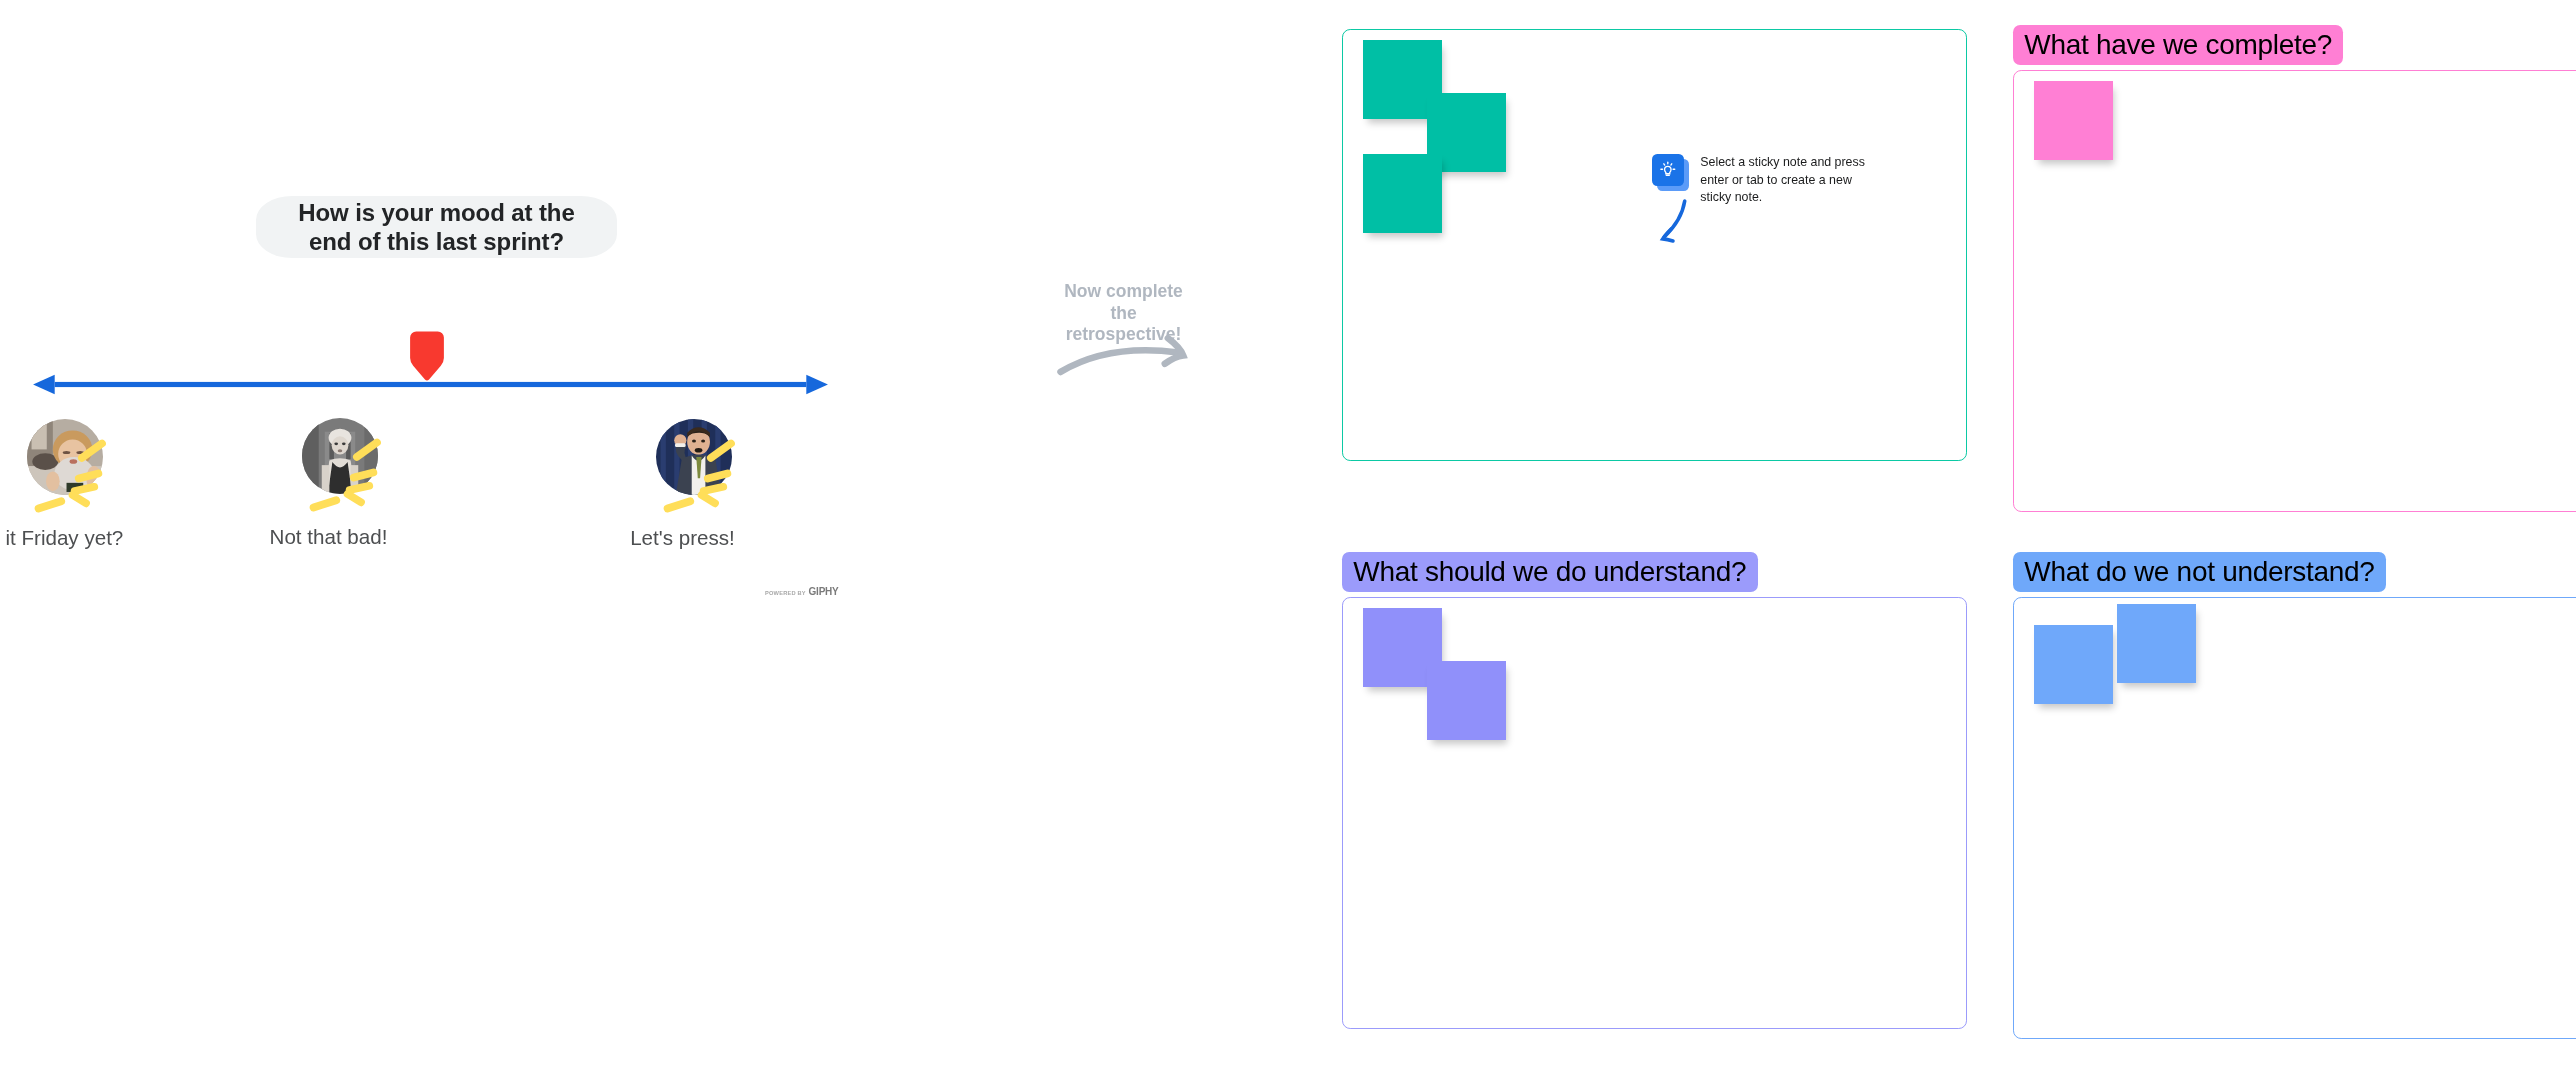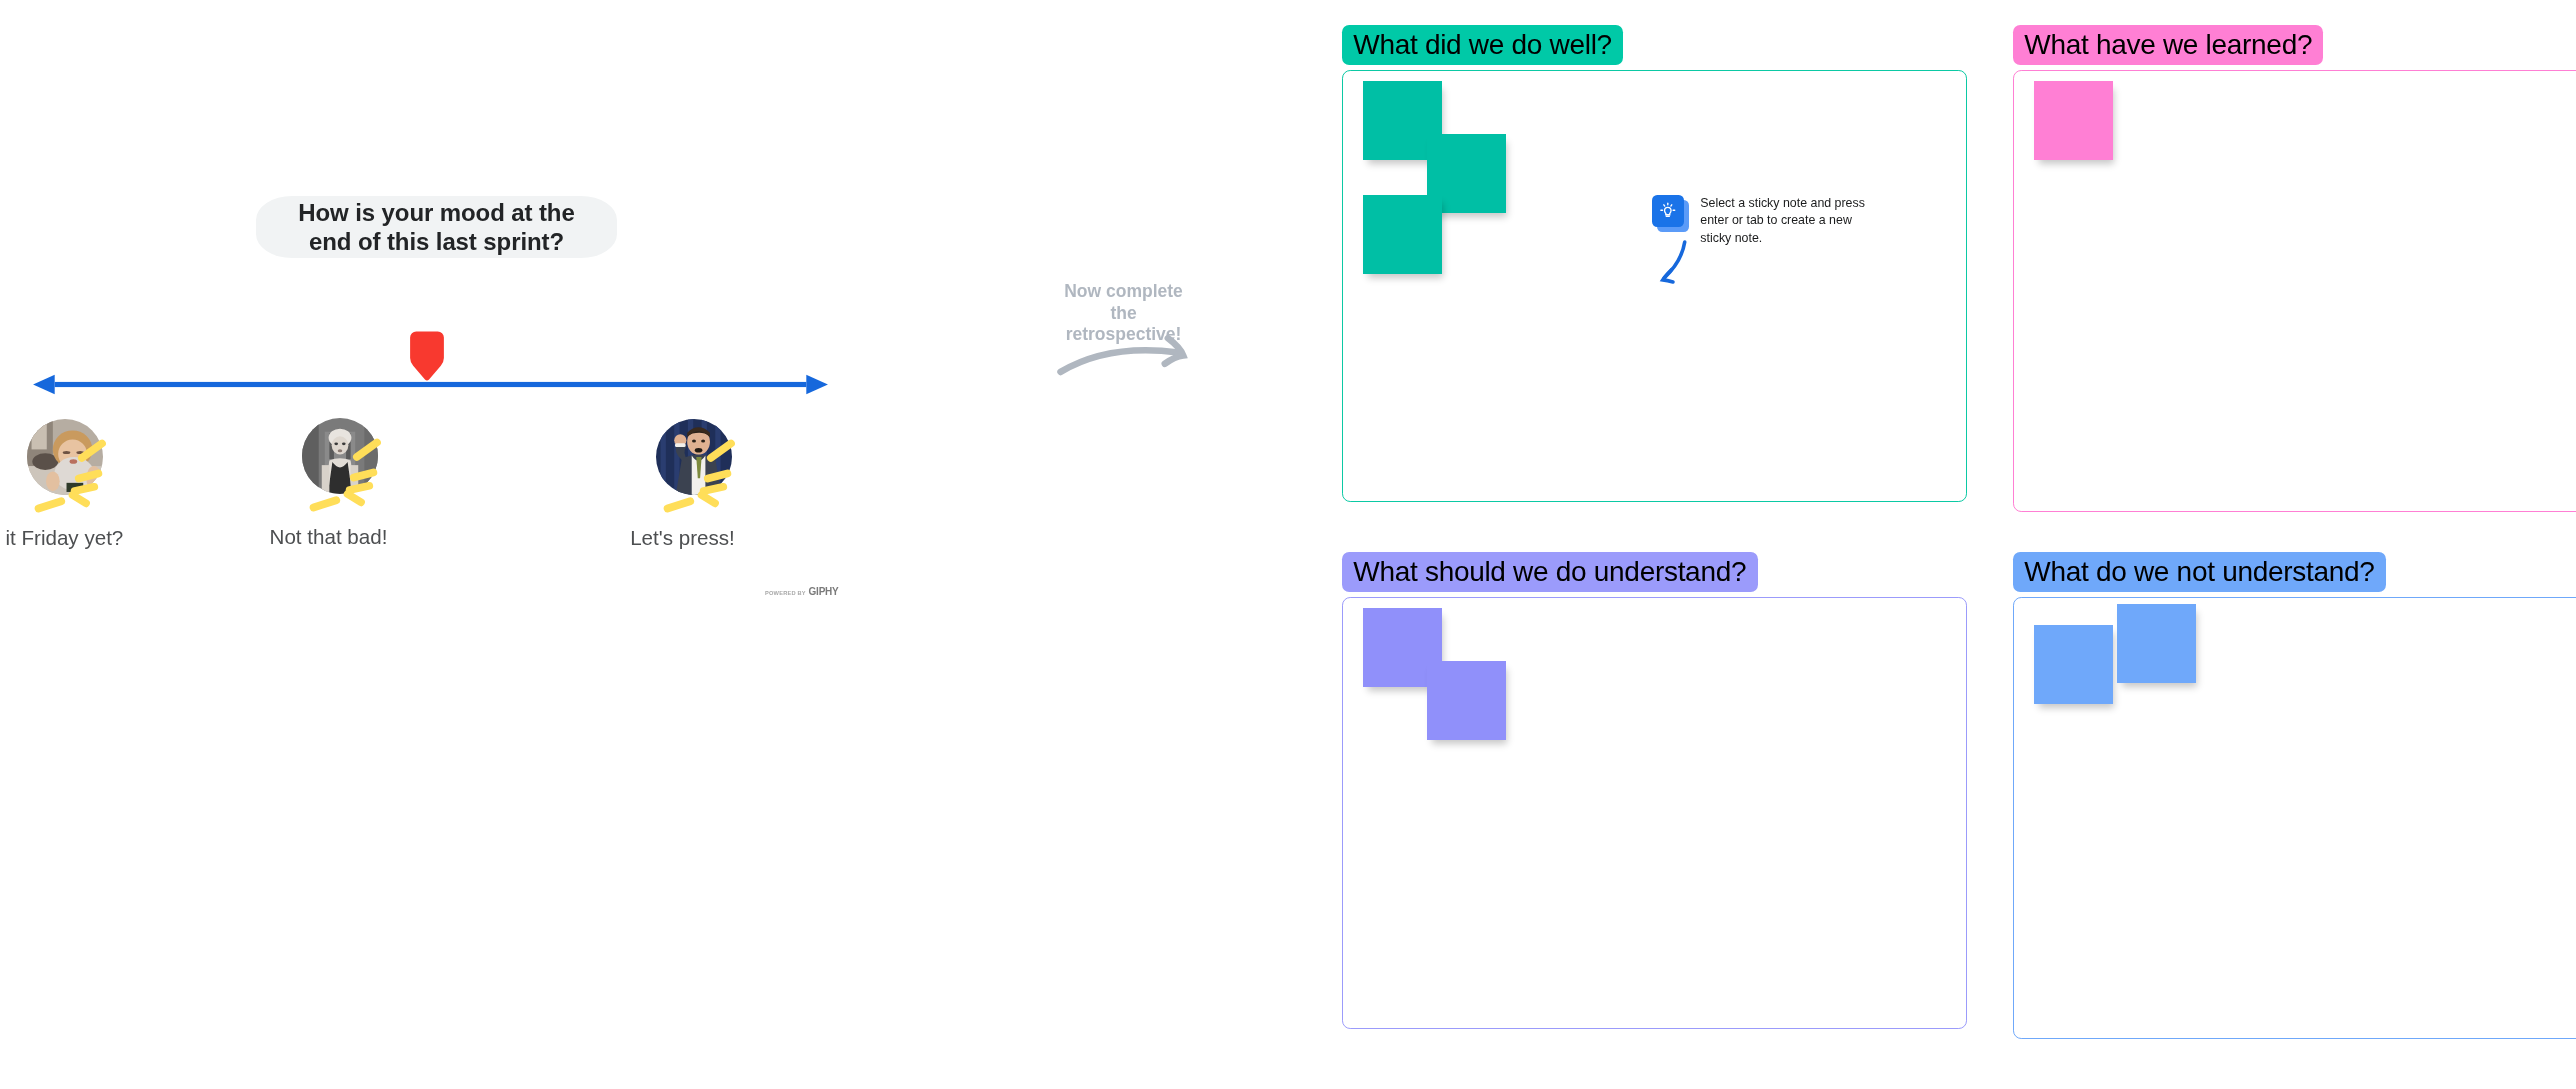--- a/index.html
+++ b/index.html
@@ -373,21 +373,20 @@
     <div class="hint-text">Now complete the retrospective!</div>
     <div class="hint-arrow">
       <svg viewBox="0 0 270 90" xmlns="http://www.w3.org/2000/svg" aria-hidden="true">
         <path d="M6 82 Q100 26 236 44" stroke="#B0B7C0" stroke-width="13" fill="none" stroke-linecap="round"></path>
         <path d="M216 16 Q240 34 246 50 Q230 52 210 66" stroke="#B0B7C0" stroke-width="13" fill="none" stroke-linecap="round"></path>
       </svg>
     </div>
   </div>
 
   <div class="retro-panel" id="panel-well">
-    <div class="panel-header" style="background: rgb(0, 201, 167);">What did we do well?</div>
     <div class="panel-body" style="border-color: rgb(11, 201, 164);">
       <div class="sticky" style="left: 19.6px; top: 10.3px; background: rgb(0, 191, 165);"></div>
       <div class="sticky" style="left: 84px; top: 63px; background: rgb(0, 191, 165);"></div>
       <div class="sticky" style="left: 19.6px; top: 124px; background: rgb(0, 191, 165);"></div>
 
       <div class="note-hint">
         <div class="note-hint-row">
           <div class="bulb-stack">
             <div class="bulb-back"></div>
             <div class="bulb-front">
@@ -410,21 +409,21 @@
           <svg viewBox="0 0 72 90" xmlns="http://www.w3.org/2000/svg" aria-hidden="true">
             <path d="M56 6 Q50 44 16 76" stroke="#1668DC" stroke-width="7" fill="none" stroke-linecap="round"></path>
             <path d="M30 60 Q18 72 13 80 Q22 81 33 84" stroke="#1668DC" stroke-width="7" fill="none" stroke-linecap="round"></path>
           </svg>
         </div>
       </div>
     </div>
   </div>
 
   <div class="retro-panel" id="panel-learned">
-    <div class="panel-header" style="background: rgb(255, 127, 212);">What have we learned?</div>
+    <div class="panel-header" style="background: rgb(255, 127, 212);">What have we complete?</div>
     <div class="panel-body" style="border-color: rgb(255, 127, 212);">
       <div class="sticky" style="left: 19.6px; top: 10.3px; background: rgb(255, 127, 212);"></div>
     </div>
   </div>
 
   <div class="retro-panel" id="panel-different">
     <div class="panel-header" style="background: rgb(155, 155, 251);">What should we do understand?</div>
     <div class="panel-body" style="border-color: rgb(155, 155, 251);">
       <div class="sticky" style="left: 19.6px; top: 10.3px; background: rgb(144, 144, 250);"></div>
       <div class="sticky" style="left: 84px; top: 63px; background: rgb(144, 144, 250);"></div>

